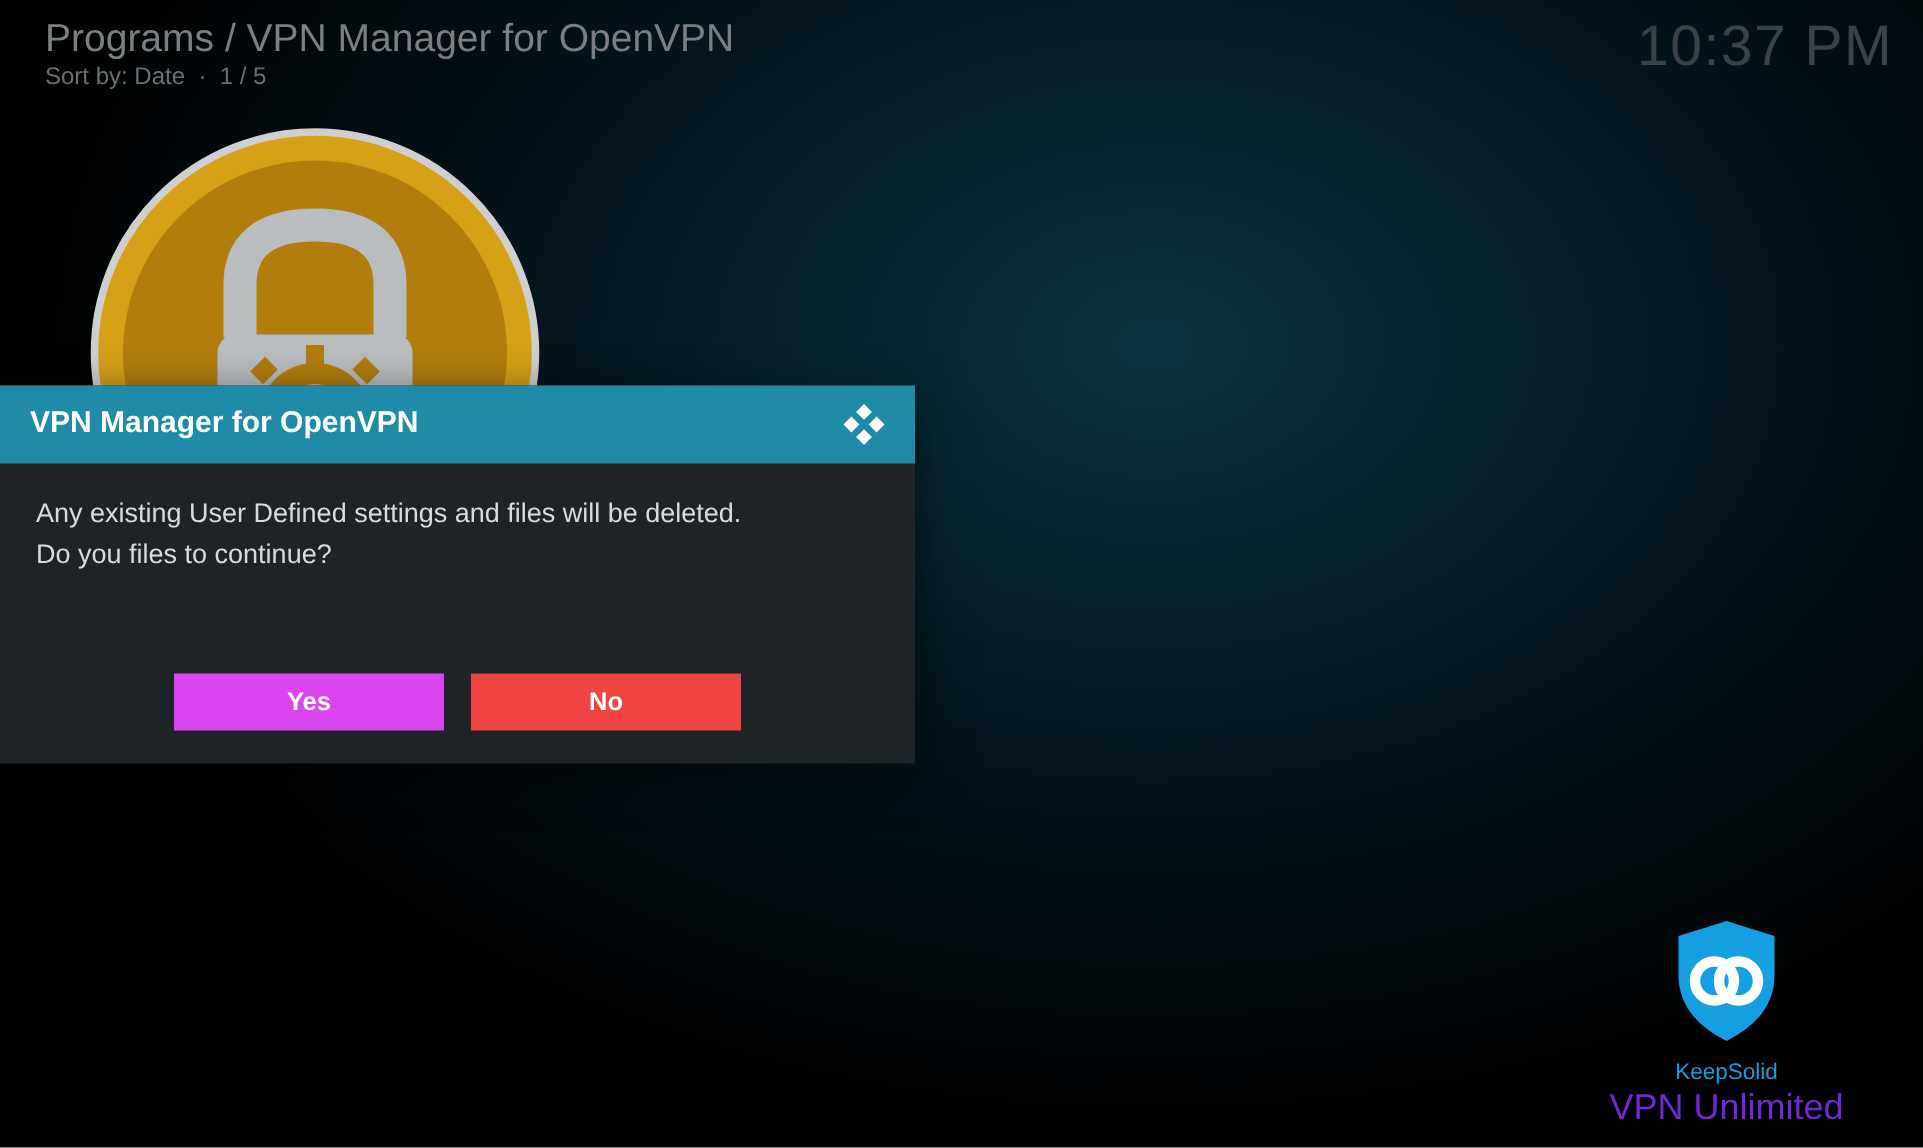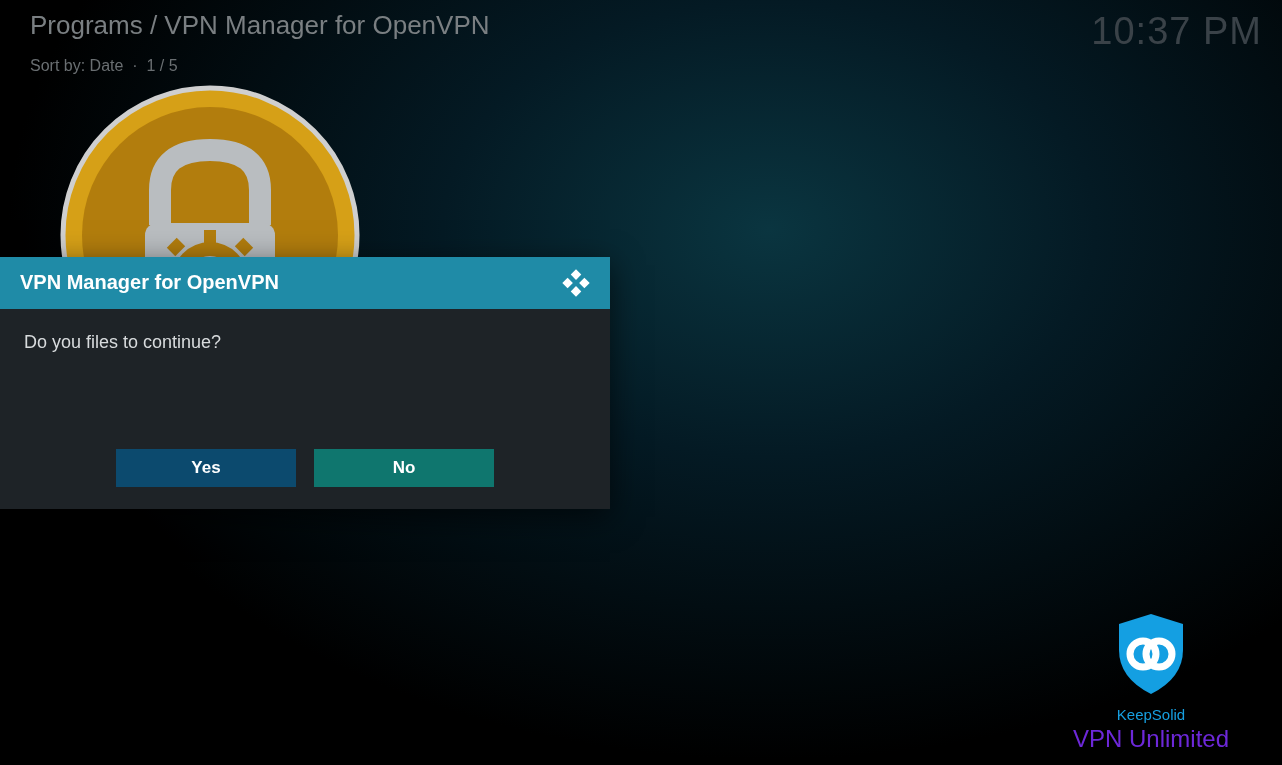--- a/index.html
+++ b/index.html
@@ -23,21 +23,21 @@
       right: 30px;
     }
     .breadcrumb {
       font-size: 26px;
       color: #7a7f82;
       font-weight: 400;
     }
     .sort-row {
       font-size: 16px;
       color: #6a6f72;
-      margin-top: 16px;
+      margin-top: 2px;
     }
     .clock {
       position: absolute;
       top: 10px;
       right: 20px;
       font-size: 38px;
       color: #3a4248;
       font-weight: 300;
       letter-spacing: 1px;
     }
@@ -100,24 +100,24 @@
     .btn {
       width: 180px;
       height: 38px;
       border: none;
       font-size: 17px;
       font-weight: bold;
       cursor: pointer;
       color: #fff;
     }
     .btn-primary {
-      background: #0c4a6e;
+      background: #d946ef;
     }
     .btn-secondary {
-      background: #0f766e;
+      background: #ef4444;
     }
     .watermark {
       position: absolute;
       bottom: 12px;
       right: 26px;
       text-align: center;
       width: 210px;
     }
     .shield-wrapper {
       display: flex;
@@ -194,20 +194,21 @@
           <g fill="#ffffff">
             <rect x="11" y="2" width="8" height="8" transform="rotate(45 15 6)"></rect>
             <rect x="2" y="11" width="8" height="8" transform="rotate(45 6 15)"></rect>
             <rect x="20" y="11" width="8" height="8" transform="rotate(45 24 15)"></rect>
             <rect x="11" y="20" width="8" height="8" transform="rotate(45 15 24)"></rect>
           </g>
         </svg>
       </div>
     </div>
     <div class="dialog-body">
+      <div>Any existing User Defined settings and files will be deleted.</div>
       <div>Do you files to continue?</div>
     </div>
     <div class="dialog-footer">
       <button class="btn btn-primary">Yes</button>
       <button class="btn btn-secondary">No</button>
     </div>
   </div>
 </div>
 
 <div class="watermark">

